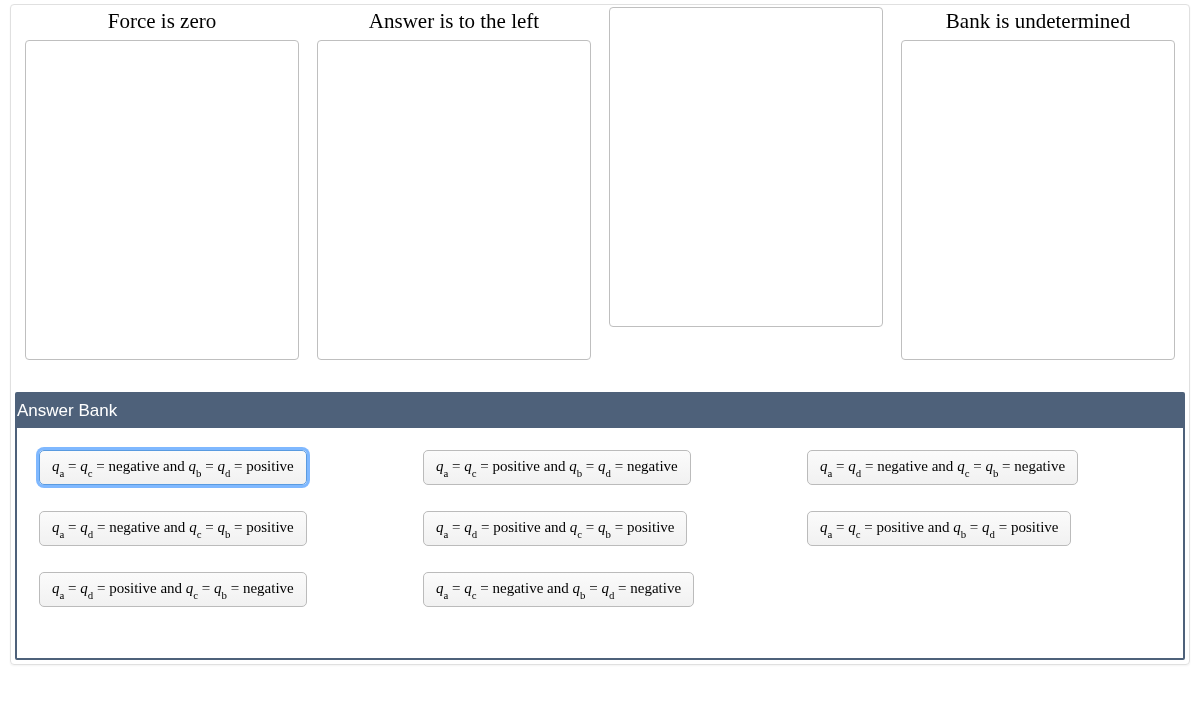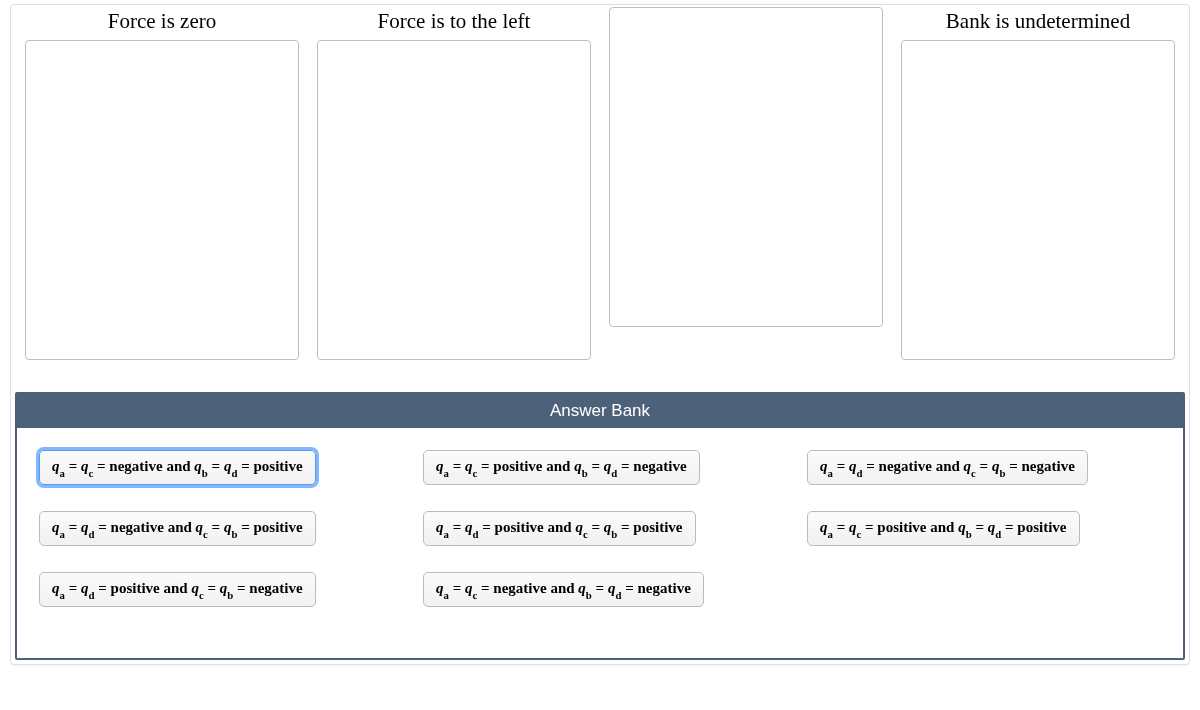--- a/index.html
+++ b/index.html
@@ -38,37 +38,35 @@
     background: #fff;
   }
   .answer-bank {
     margin: 22px 4px 4px 4px;
     border: 2px solid #4e617a;
     border-radius: 2px;
   }
   .answer-bank-header {
     background: #4e617a;
     color: #fff;
-    text-align: center;
     font-family: 'Helvetica Neue', Arial, sans-serif;
     font-size: 17px;
     padding: 7px 0;
   }
   .answer-bank-body {
     padding: 22px 22px 10px 22px;
     min-height: 230px;
   }
   .bank-grid {
     display: flex;
     flex-wrap: wrap;
     gap: 26px 32px;
   }
   .bank-cell {
     width: 352px;
-    font-weight: bold;
   }
   .chip {
     display: inline-block;
     border: 1px solid #bbb;
     border-radius: 5px;
     padding: 7px 12px;
     background: linear-gradient(#fbfbfb, #f1f1f1);
     font-size: 15px;
     white-space: nowrap;
     cursor: grab;
@@ -86,21 +84,21 @@
 
 <div class="card">
 
   <div class="drop-row">
 
   <div class="drop-col">
         <div class="drop-header">Force is zero</div>
         <div class="drop-zone"></div>
       </div>
       <div class="drop-col">
-        <div class="drop-header">Force is to the left</div>
+        <div class="drop-header">Answer is to the left</div>
         <div class="drop-zone"></div>
       </div>
       <div class="drop-col">
         <div class="drop-zone"></div>
       </div>
       <div class="drop-col">
         <div class="drop-header">Bank is undetermined</div>
         <div class="drop-zone"></div>
       </div>
     </div>

